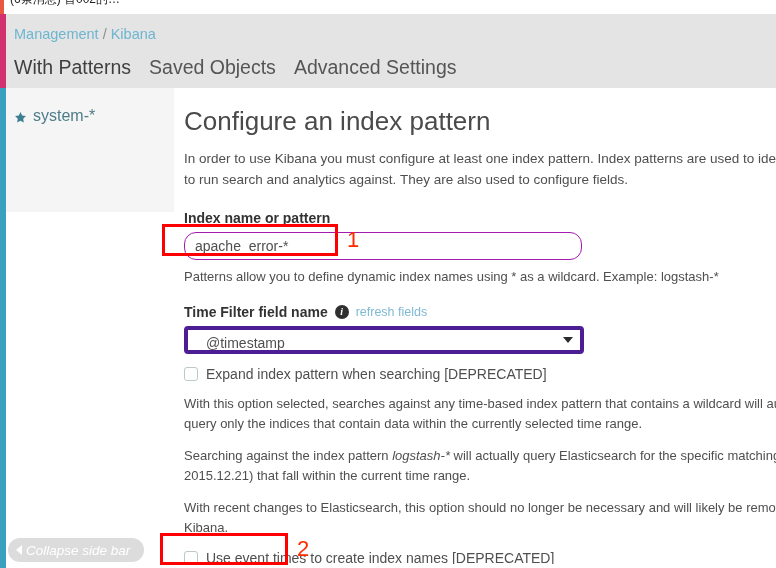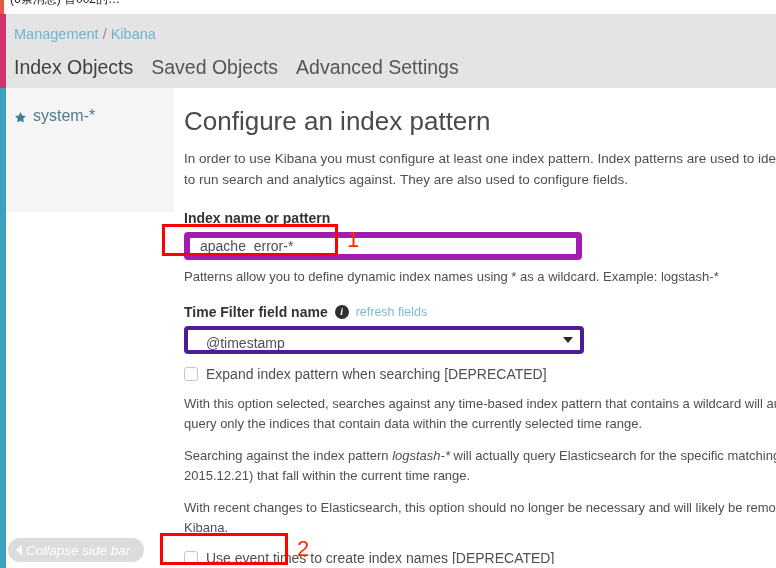--- a/index.html
+++ b/index.html
@@ -202,22 +202,22 @@
     font-size: 12.5px;
     font-weight: normal;
     color: #7fb9d4;
     cursor: pointer;
   }
   .text-input {
     margin-top: 6px;
     width: 398px;
     height: 28px;
     box-sizing: border-box;
-    border: 6px solid #a21caf;
-    border-radius: 4px;
+    border: 1px solid #a21caf;
+    border-radius: 12px;
     padding: 0 10px;
     font-size: 14px;
     font-family: "Liberation Sans", sans-serif;
     color: #4f4f4f;
     background: #ffffff;
     outline: none;
   }
   .hint {
     margin: 9px 0 0 0;
     font-size: 13px;
@@ -338,21 +338,21 @@
   </div>
 
   <div class="header">
     <div class="header-accent"></div>
 
     <div class="breadcrumb">
       <a href="#">Management</a><span class="sep">/</span><a href="#">Kibana</a>
     </div>
 
     <div class="tabs">
-      <div class="tab active">Index Objects</div>
+      <div class="tab active">With Patterns</div>
       <div class="tab">Saved Objects</div>
       <div class="tab">Advanced Settings</div>
     </div>
   </div>
 
   <div class="sidebar">
     <div class="sidebar-bg-lower"></div>
     <div class="sidebar-accent"></div>
     <div class="sidebar-list">
       <div class="sidebar-item">

